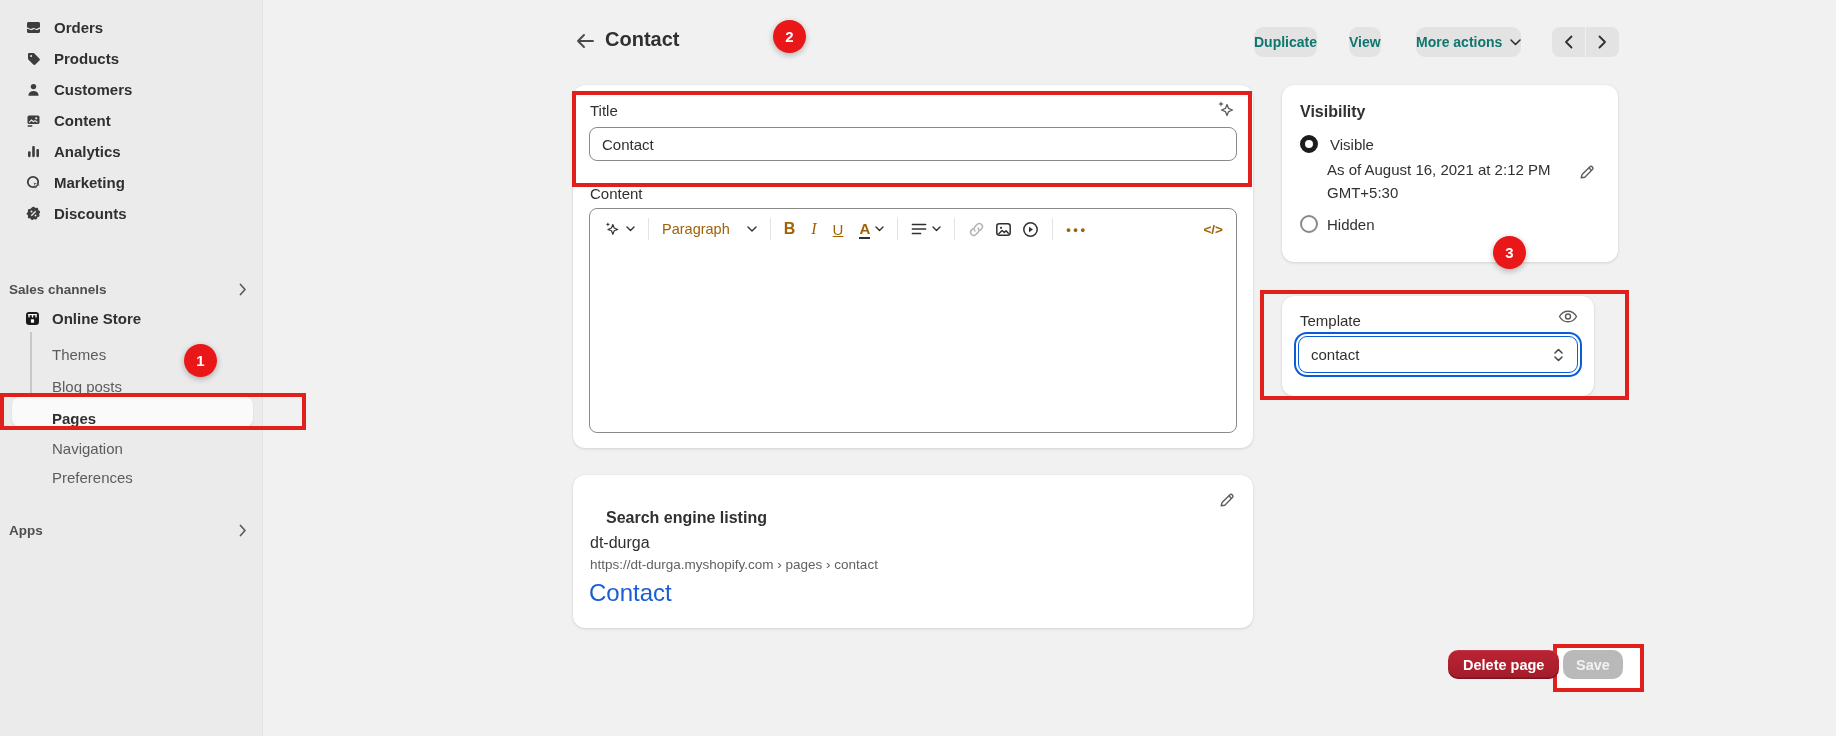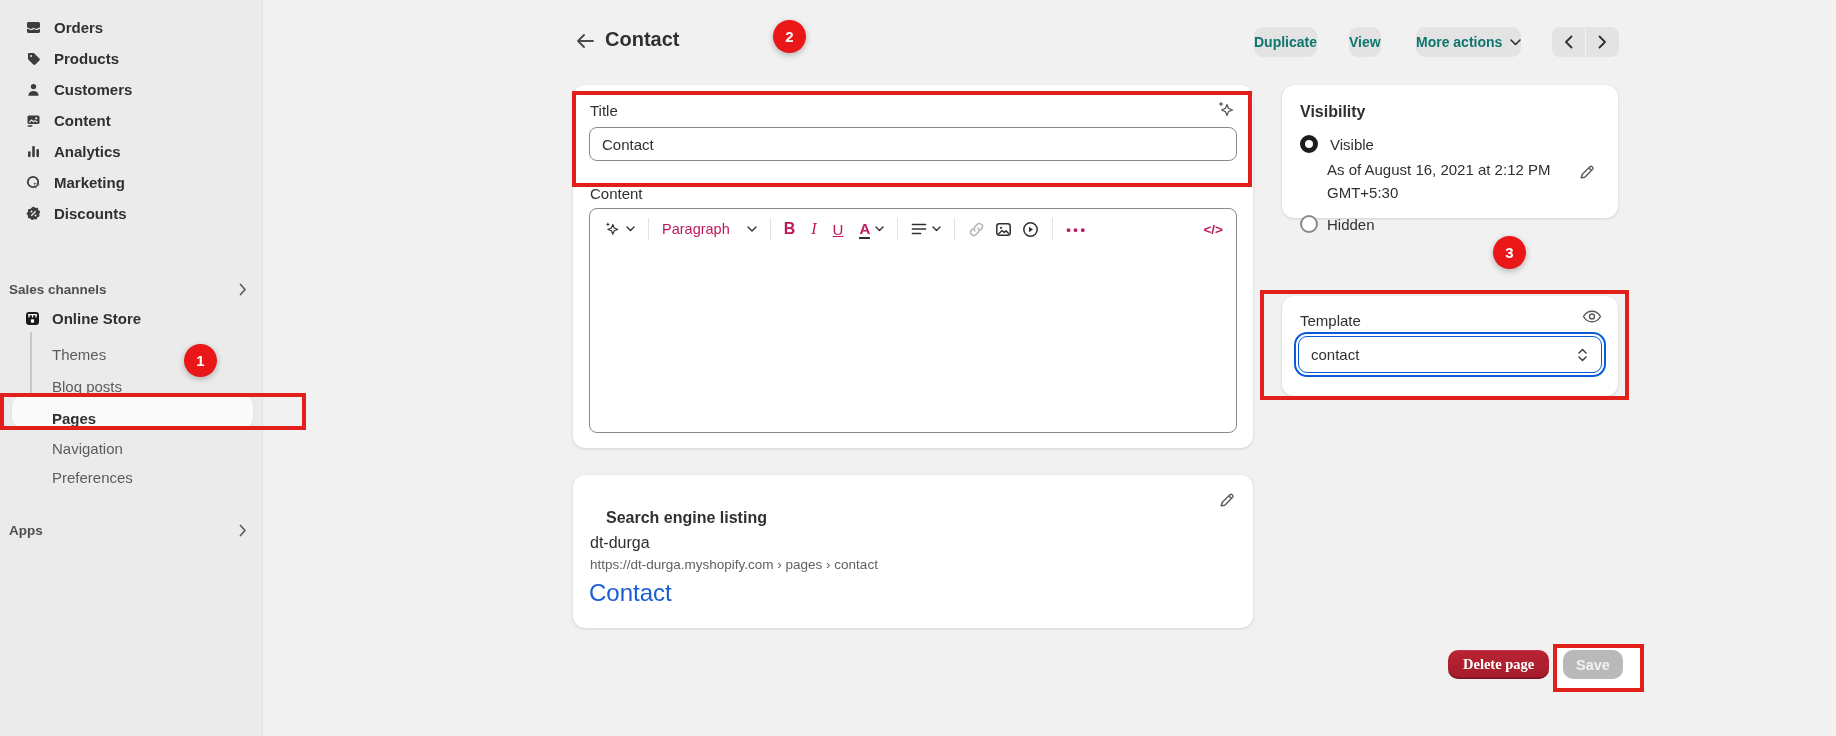--- a/index.html
+++ b/index.html
@@ -54,36 +54,36 @@
   .pager .pg { width:33px; height:30px; background:#e3e3e3; border:none; display:flex;
                align-items:center; justify-content:center; cursor:pointer; }
   .pager .pg:first-child { border-radius:8px 0 0 8px; }
   .pager .pg:last-child  { border-radius:0 8px 8px 0; }
 
   
   .card { position:absolute; background:#fff; border-radius:12px;
           box-shadow:0 1px 3px rgba(0,0,0,.12), 0 0 1px rgba(0,0,0,.10); }
   #card-editor     { left:573px; top:85px;  width:680px; height:363px; }
   #card-seo        { left:573px; top:475px; width:680px; height:153px; }
-  #card-visibility { left:1282px; top:85px; width:336px; height:133px; }
-  #card-template   { left:1282px; top:296px; width:336px; height:100px; }
+  #card-visibility { left:1282px; top:85px; width:336px; height:177px; }
+  #card-template   { left:1282px; top:296px; width:312px; height:100px; }
 
   .field-label { position:absolute; font-size:15px; color:#303030; }
   #title-label { left:17px; top:17px; }
   #title-sparkle { position:absolute; right:17px; top:13px; cursor:pointer; }
   #title-input { position:absolute; left:16px; right:16px; top:42px; height:34px;
                  border:1px solid #8a8a8a; border-radius:8px; background:#fff; width:648px;
                  padding:0 12px; font-size:15px; color:#303030;
                  font-family:"Liberation Sans", sans-serif; }
   #content-label { left:17px; top:100px; }
   .editor-box { position:absolute; left:16px; right:16px; top:123px; bottom:15px;
                 border:1px solid #8a8a8a; border-radius:8px; background:#fff; }
   .toolbar { display:flex; align-items:center; height:40px; padding:0 13px; gap:10px; }
   .tb-sep { width:1px; height:22px; background:#e3e3e3; margin:0 3px; }
-  .tb-btn { display:flex; align-items:center; gap:5px; color:#be185d; cursor:pointer;
+  .tb-btn { display:flex; align-items:center; gap:5px; color:#a16207; cursor:pointer;
             font-size:14.5px; background:none; border:none; padding:0;
             font-family:"Liberation Sans", sans-serif; }
   .tb-bold { font-weight:800; font-size:16px; }
   .tb-italic { font-style:italic; font-family:"Liberation Serif", serif; font-size:16px; }
   .tb-under { text-decoration:underline; font-size:15px; }
   .tb-color { border-bottom:2px solid #303030; font-weight:600; font-size:15px; line-height:17px; }
   .tb-dots { letter-spacing:2.5px; font-weight:700; font-size:13px; }
   .tb-code { margin-left:auto; font-weight:700; font-size:13.5px; }
 
   
@@ -115,21 +115,21 @@
                  box-shadow:0 0 0 2px #fff, 0 0 0 4px #0a5cd6;
                  display:flex; align-items:center; justify-content:space-between;
                  padding:0 12px; font-size:15px; cursor:pointer; }
 
   
   #btn-delete { position:absolute; left:1448px; top:650px; height:29px; padding:0 15px;
                 background:linear-gradient(180deg,#bb2434,#a31b2a); border:none;
                 box-shadow:inset 0 -1.5px 0 rgba(0,0,0,.28), inset 0 .5px 0 rgba(255,255,255,.18);
                 border-radius:10px; color:#fff; font-weight:700; font-size:14.5px;
                 display:flex; align-items:center; cursor:pointer; z-index:6;
-                font-family:Liberation Serif, serif; }
+                font-family:Liberation Sans, sans-serif; }
   #btn-save { position:absolute; left:1563px; top:650px; height:29px; padding:0 13px;
               background:#b9b9b9; border:none; border-radius:10px; color:#f2f2f2;
               font-weight:700; font-size:14.5px; display:flex; align-items:center;
               cursor:default; z-index:6; font-family:"Liberation Sans", sans-serif; }
 
   
   .ann-rect { position:absolute; border:4px solid #e2201b; z-index:40; pointer-events:none; }
   #rect-pages    { left:0px;    top:393px; width:306px; height:37px; }
   #rect-title    { left:572px;  top:91px;  width:680px; height:96px; }
   #rect-template { left:1260px; top:290px; width:369px; height:110px; }

